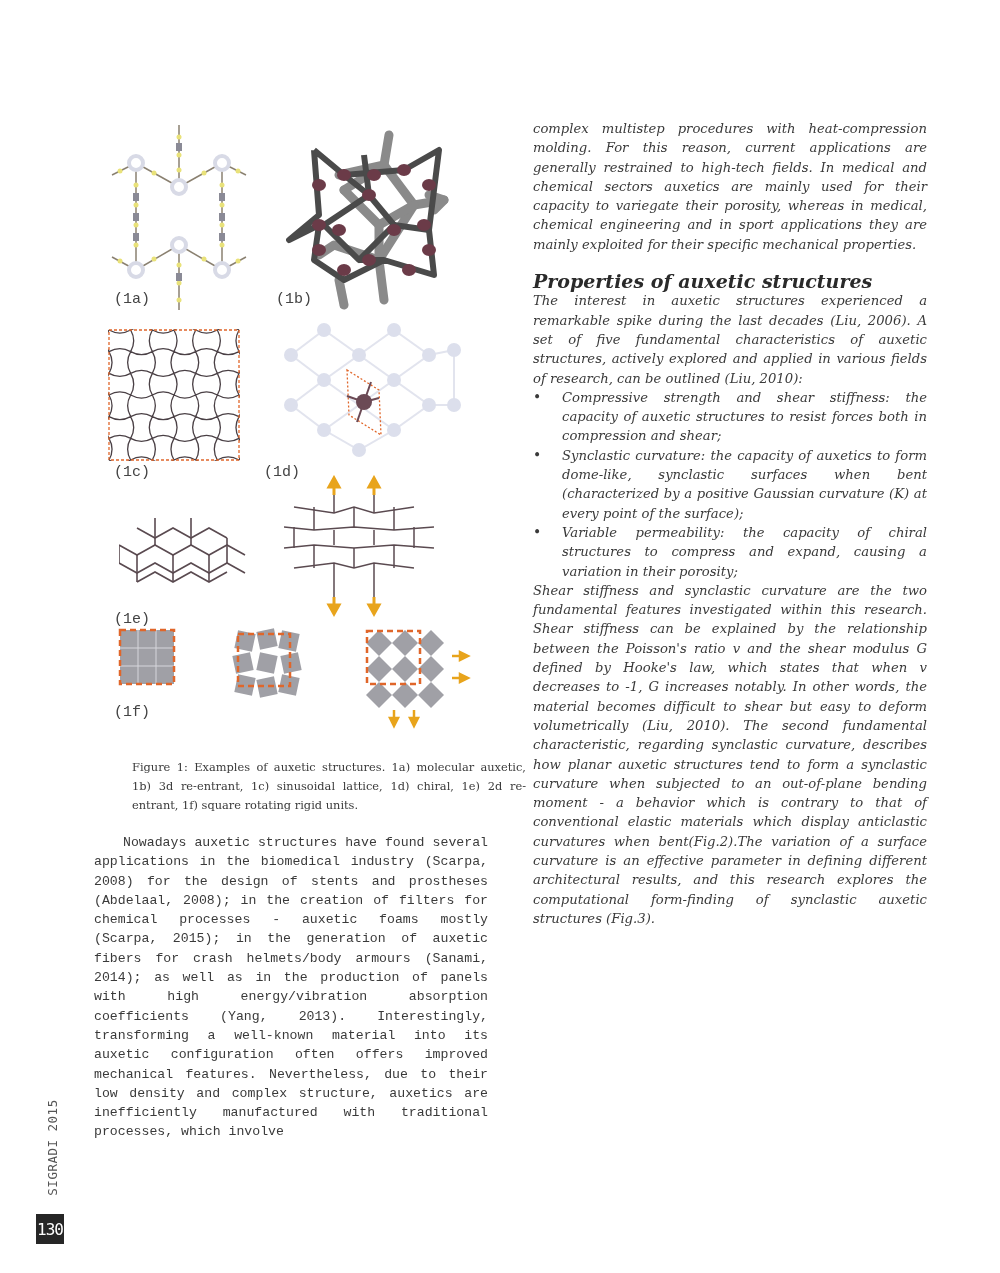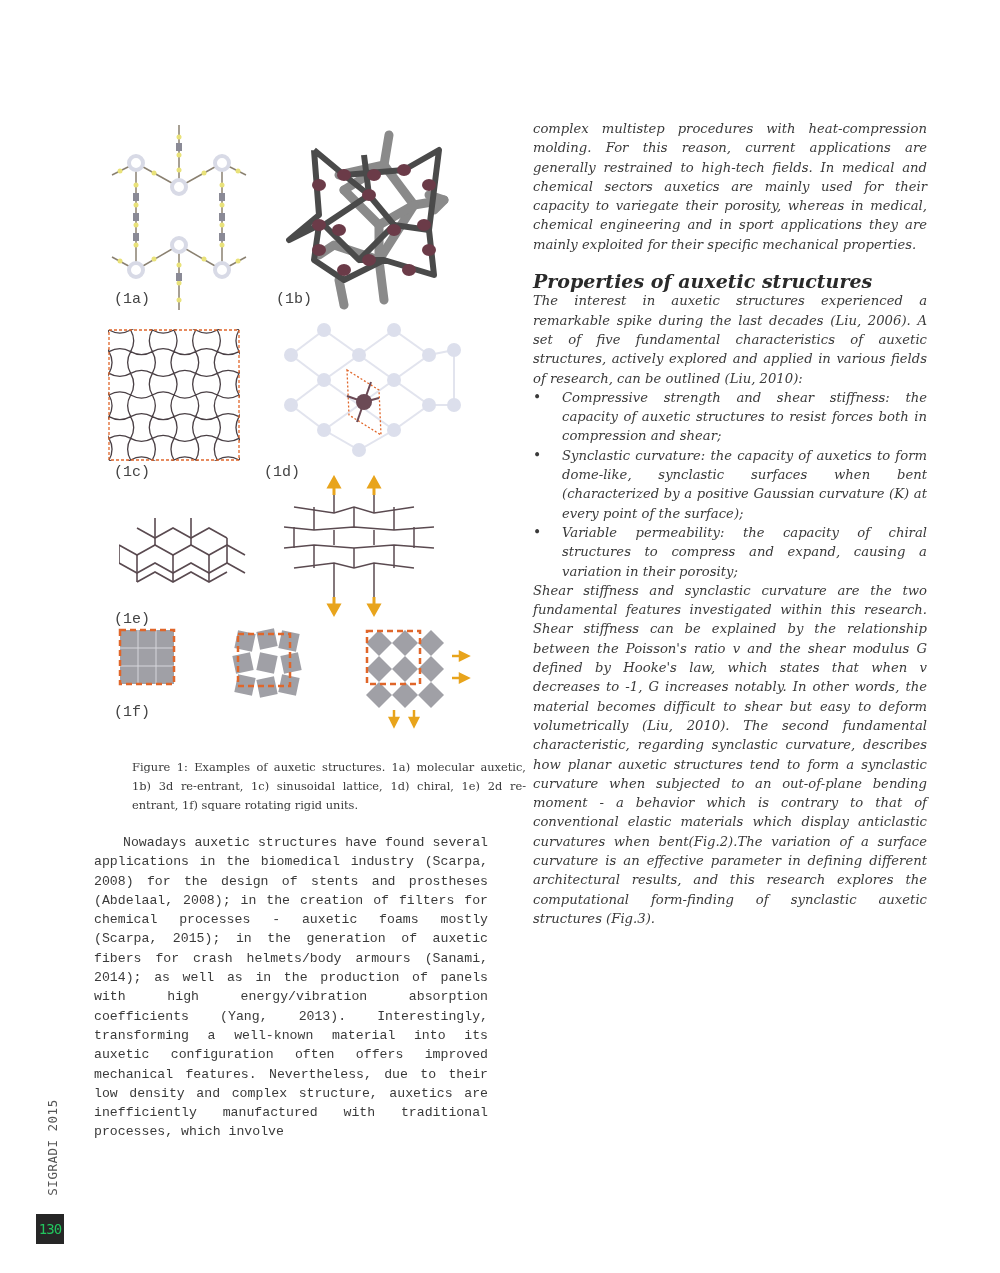--- a/index.html
+++ b/index.html
@@ -18,21 +18,21 @@
   .caption { position:absolute; left:94px; top:758px; width:394px; font-size:11.4px;
              line-height:19px; text-align:justify; color:#3a3a3a;margin-left:38px; }
   .fig { position:absolute; left:94px; top:120px; width:400px; height:610px; }
   .fig svg { position:absolute; }
   .flabel { position:absolute; font-family:Liberation Mono, monospace; font-size:15px; color:#444; }
   .side { position:absolute; left:36px; top:1100px; width:30px; height:105px; }
   .side-text { position:absolute; left:-36px; top:40px; width:105px; transform:rotate(-90deg);
                font-family:"DejaVu Sans Mono", monospace; font-size:12.5px; color:#555; letter-spacing:0.5px;
                white-space:nowrap; text-align:center; }
   .pagenum { position:absolute; left:36px; top:1214px; width:28px; height:30px; background:#262626;
-             color:#22c55e; font-family:"DejaVu Sans Mono", monospace; font-size:14px;
+             color:#ffffff; font-family:"DejaVu Sans Mono", monospace; font-size:16px;
              display:flex; align-items:center; justify-content:center; letter-spacing:-1px; }
 </style>
 </head>
 <body>
 
 <div class="fig">
 
   <svg style="left:10px;top:5px" width="150" height="185" viewBox="0 0 150 185">
     <g stroke="#8a8070" stroke-width="1.5">
       <line x1="75" y1="0" x2="75" y2="55"></line>

